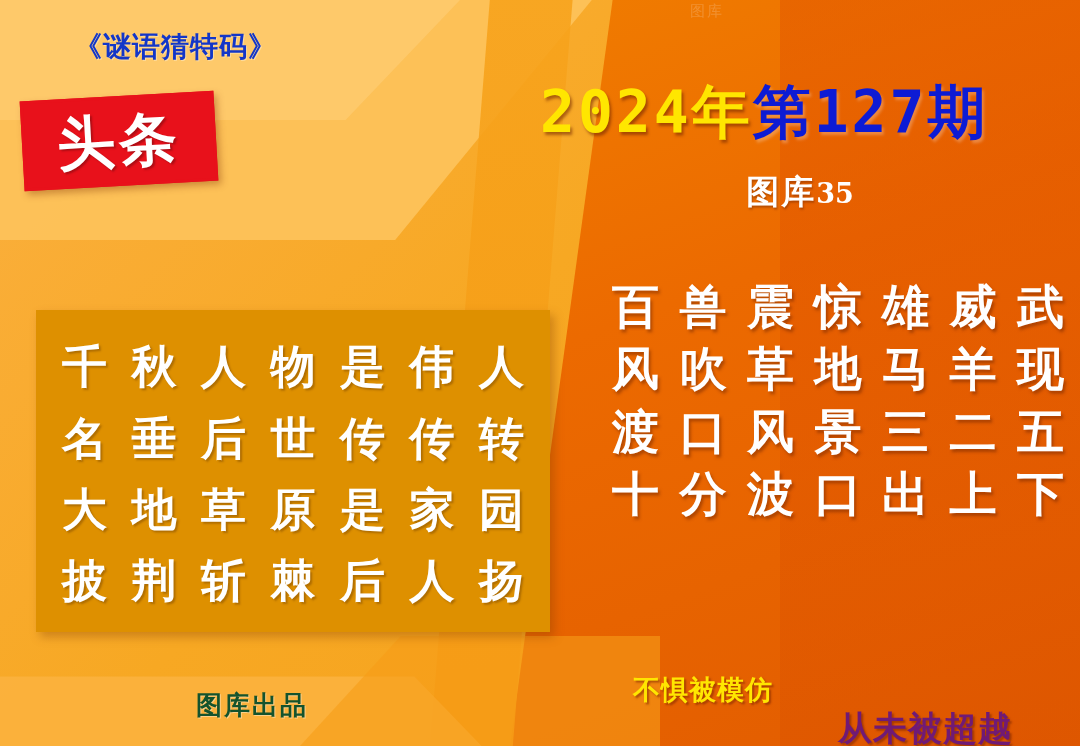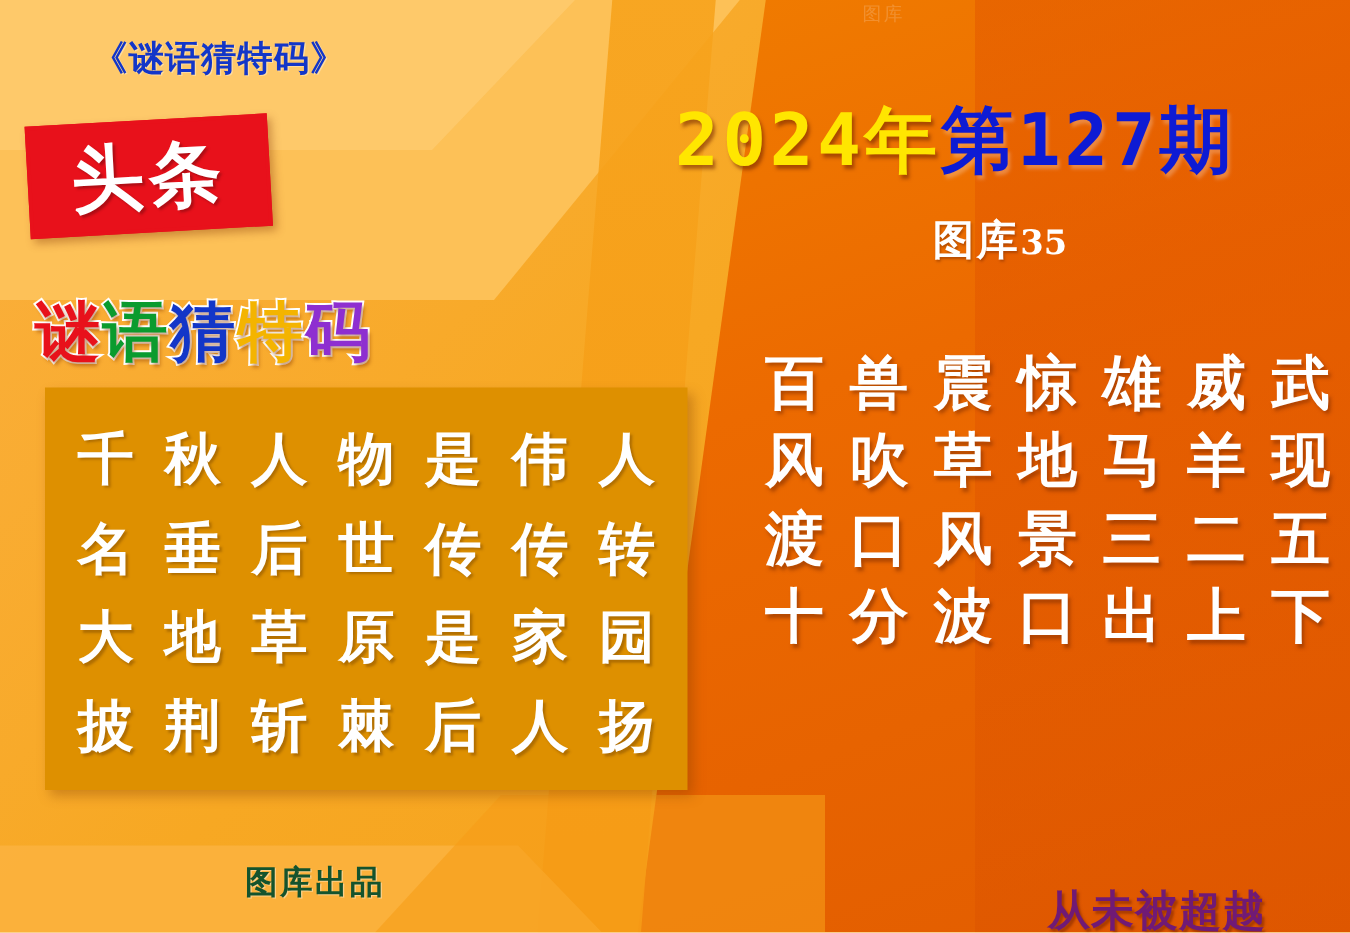--- a/index.html
+++ b/index.html
@@ -280,21 +280,20 @@
   <div class="bg-watermark">图库</div>
 
   <div class="top-title">《谜语猜特码》</div>
 
   <div class="stamp">
     <div class="stamp-inner">
       <div class="stamp-text">头条</div>
     </div>
   </div>
 
-  <div class="rainbow" id="rainbow-heading"><span style="color: rgb(232, 17, 27);">谜</span><span style="color: rgb(10, 155, 46);">语</span><span style="color: rgb(19, 54, 200);">猜</span><span style="color: rgb(244, 180, 0);">特</span><span style="color: rgb(142, 47, 208);">码</span></div>
 
   <div class="riddle-box" id="riddle-box">
       <div class="riddle-line">
         <span>千</span>
         <span>秋</span>
         <span>人</span>
         <span>物</span>
         <span>是</span>
         <span>伟</span>
         <span>人</span>
@@ -370,15 +369,16 @@
         <span>十</span>
         <span>分</span>
         <span>波</span>
         <span>口</span>
         <span>出</span>
         <span>上</span>
         <span>下</span>
       </div>
     </div>
 
+  <div class="slogan1">不惧被模仿</div>
   <div class="slogan2">从未被超越</div>
 
 </div>
 
 </body></html>

